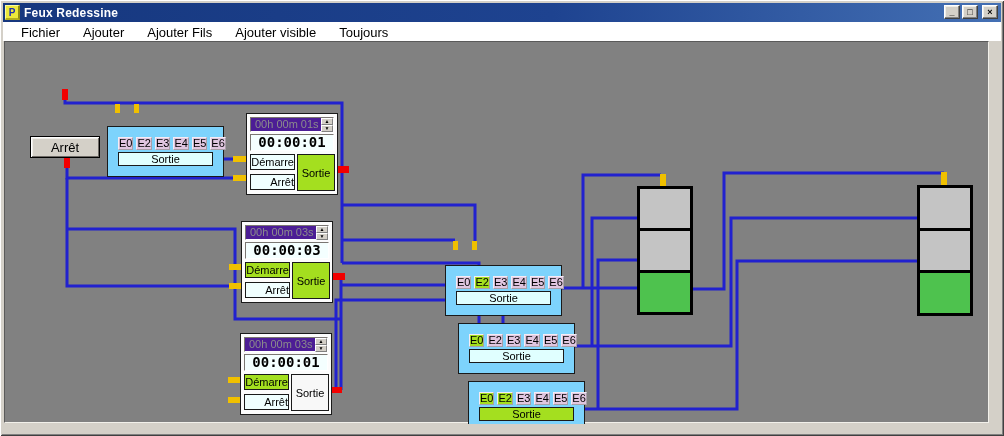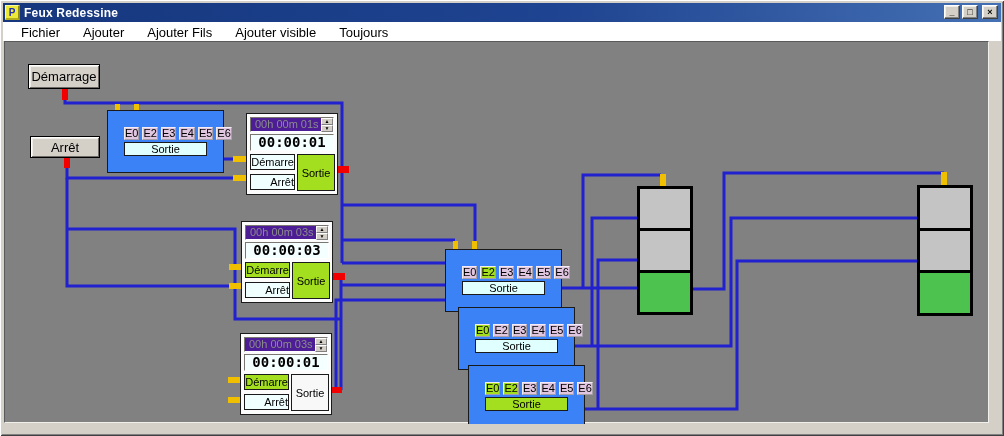--- a/index.html
+++ b/index.html
@@ -45,21 +45,21 @@
   #wires{position:absolute;left:0;top:0;pointer-events:none;}
   .stub{position:absolute;}
   
   .push-btn{
     position:absolute;background:#D4D0C8;border:1px solid #000;
     box-shadow:inset 1px 1px 0 #FFFFFF,inset -1px -1px 0 #6E6A66,inset 2px 2px 0 #EFEDE8;
     font-size:13px;color:#000;display:flex;align-items:center;justify-content:center;
   }
   
   .lblock{
-    position:absolute;background:#3b82f6;border:1px solid #1a1a1a;padding:16px;
+    position:absolute;background:#7dd3fc;border:1px solid #1a1a1a;padding:10px;margin-top:16px;
   }
   .lb-row{display:flex;gap:3px;}
   .cell{
     width:16px;height:13px;background:#E0C6E0;
     border:1px solid #A8A0A8;border-top-color:#F4ECF4;border-left-color:#F4ECF4;
     font-size:11px;line-height:11px;text-align:center;color:#000;
   }
   .cell.active{background:#A4DF1F;}
   .lb-sortie{
     margin-top:2px;height:14px;background:#E0FFFF;border:1px solid #1a1a1a;
@@ -167,21 +167,20 @@
       <div class="stub" style="left: 466px; top: 298px; width: 5px; height: 9px; background: rgb(240, 192, 0);"></div>
       <div class="stub" style="left: 488px; top: 298px; width: 5px; height: 9px; background: rgb(240, 192, 0);"></div>
       <div class="stub" style="left: 515px; top: 339px; width: 6px; height: 9px; background: rgb(242, 0, 0);"></div>
       <div class="stub" style="left: 476px; top: 356px; width: 5px; height: 9px; background: rgb(240, 192, 0);"></div>
       <div class="stub" style="left: 500px; top: 356px; width: 5px; height: 9px; background: rgb(240, 192, 0);"></div>
       <div class="stub" style="left: 527px; top: 399px; width: 6px; height: 10px; background: rgb(242, 0, 0);"></div>
       <div class="stub" style="left: 660px; top: 174px; width: 6px; height: 13px; background: rgb(240, 192, 0);"></div>
       <div class="stub" style="left: 941px; top: 172px; width: 6px; height: 13px; background: rgb(240, 192, 0);"></div>
     </div>
 
-  <div class="push-btn" style="left: 28px; top: 64px; width: 72px; height: 25px;">Démarrage</div>
   <div class="push-btn" style="left: 30px; top: 136px; width: 70px; height: 22px;">Arrêt</div>
 
   <div class="lblock" style="left: 107px; top: 110px; width: 117px;">
     <div class="lb-row">
       <div class="cell">E0</div>
       <div class="cell">E2</div>
       <div class="cell">E3</div>
       <div class="cell">E4</div>
       <div class="cell">E5</div>
       <div class="cell">E6</div>

